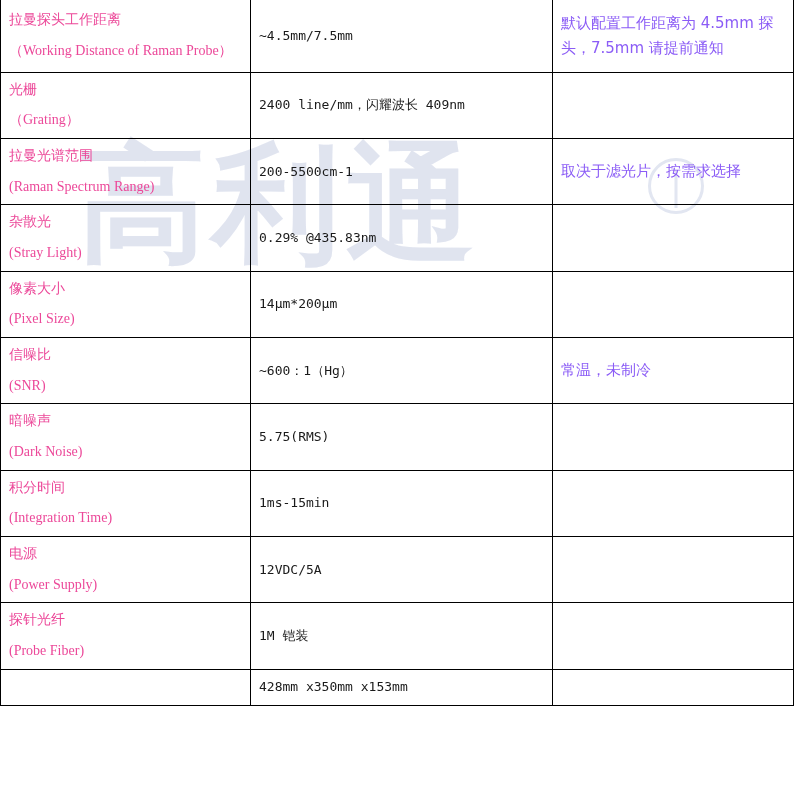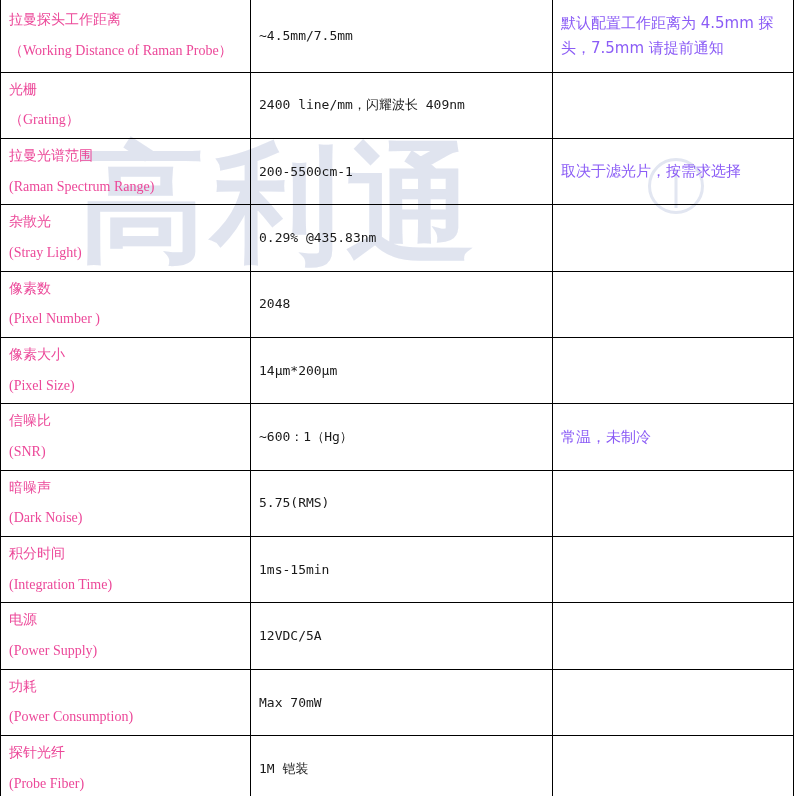--- a/index.html
+++ b/index.html
@@ -155,28 +155,20 @@
     <tr style="height:50px">
       <td class="cell-name">
         <span class="zh">杂散光</span>
         <span class="en">(Stray Light)</span>
       </td>
       <td class="cell-value">0.29% @435.83nm</td>
       <td class="cell-note"></td>
     </tr>
 
 
-    <tr style="height:50px">
-      <td class="cell-name">
-        <span class="zh">像素数</span>
-        <span class="en">(Pixel Number )</span>
-      </td>
-      <td class="cell-value">2048</td>
-      <td class="cell-note"></td>
-    </tr>
 
     <tr style="height:50px">
       <td class="cell-name">
         <span class="zh">像素大小</span>
         <span class="en">(Pixel Size)</span>
       </td>
       <td class="cell-value">14μm*200μm</td>
       <td class="cell-note"></td>
     </tr>
 
@@ -209,28 +201,20 @@
 
     <tr style="height:50px">
       <td class="cell-name">
         <span class="zh">电源</span>
         <span class="en">(Power Supply)</span>
       </td>
       <td class="cell-value">12VDC/5A</td>
       <td class="cell-note"></td>
     </tr>
 
-    <tr style="height:50px">
-      <td class="cell-name">
-        <span class="zh">功耗</span>
-        <span class="en">(Power Consumption)</span>
-      </td>
-      <td class="cell-value">Max 70mW</td>
-      <td class="cell-note"></td>
-    </tr>
 
     <tr style="height:50px">
       <td class="cell-name">
         <span class="zh">探针光纤</span>
         <span class="en">(Probe Fiber)</span>
       </td>
       <td class="cell-value">1M 铠装</td>
       <td class="cell-note"></td>
     </tr>
 

